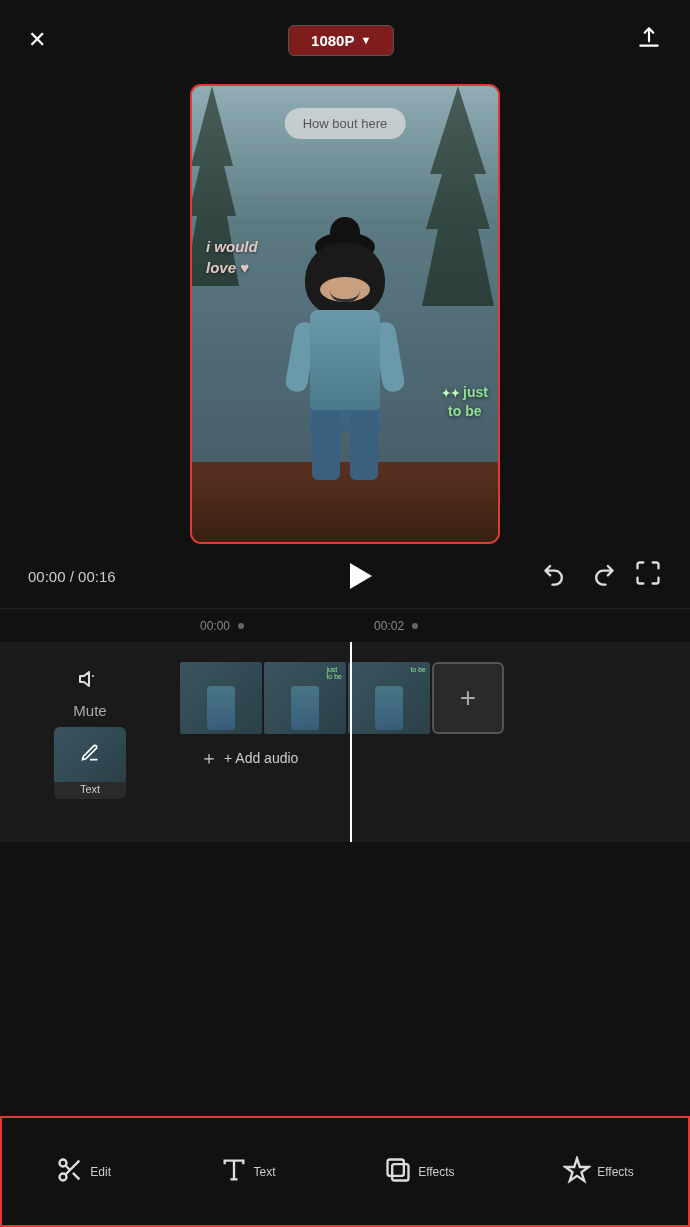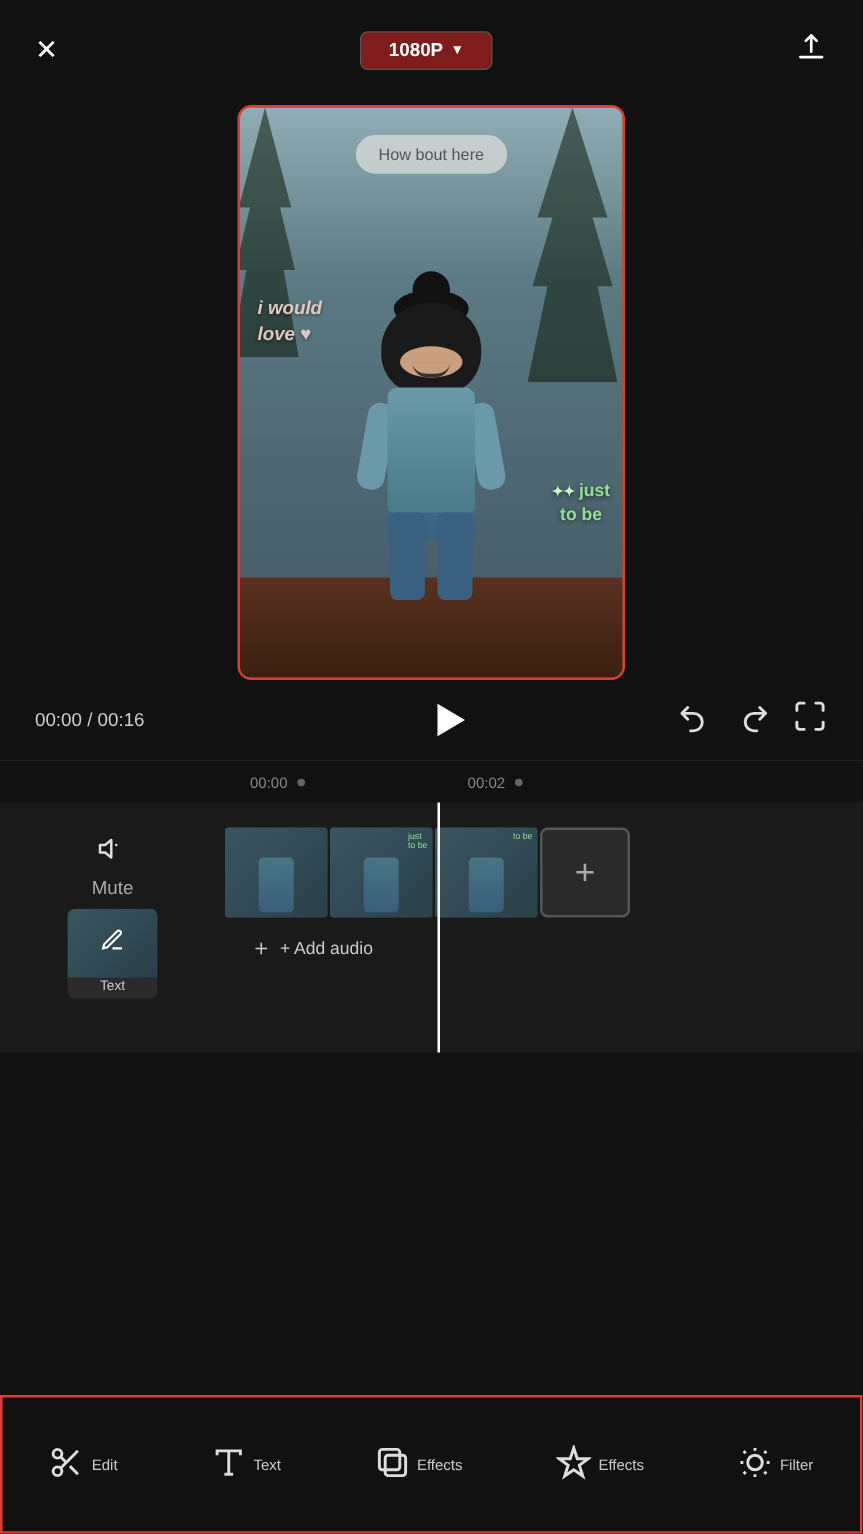--- a/index.html
+++ b/index.html
@@ -692,23 +692,14 @@
 
   <div class="toolbar-item">
     <span class="toolbar-icon">
       <svg style="width:28px;height:28px;stroke:#ddd;fill:none;stroke-width:2;" viewBox="0 0 24 24">
         <path d="M12 2l2.4 7.4H22l-6.2 4.5 2.4 7.4L12 17l-6.2 4.3 2.4-7.4L2 9.4h7.6z"></path>
       </svg>
     </span>
     <span class="toolbar-label">Effects</span>
   </div>
 
-  <div class="toolbar-item">
-    <span class="toolbar-icon">
-      <svg style="width:28px;height:28px;stroke:#ddd;fill:none;stroke-width:2;" viewBox="0 0 24 24">
-        <circle cx="12" cy="12" r="5"></circle>
-        <path d="M12 2v2M12 20v2M4.22 4.22l1.42 1.42M18.36 18.36l1.42 1.42M2 12h2M20 12h2M4.22 19.78l1.42-1.42M18.36 5.64l1.42-1.42"></path>
-      </svg>
-    </span>
-    <span class="toolbar-label">Filter</span>
-  </div>
 
 </div>
 
 </body></html>

